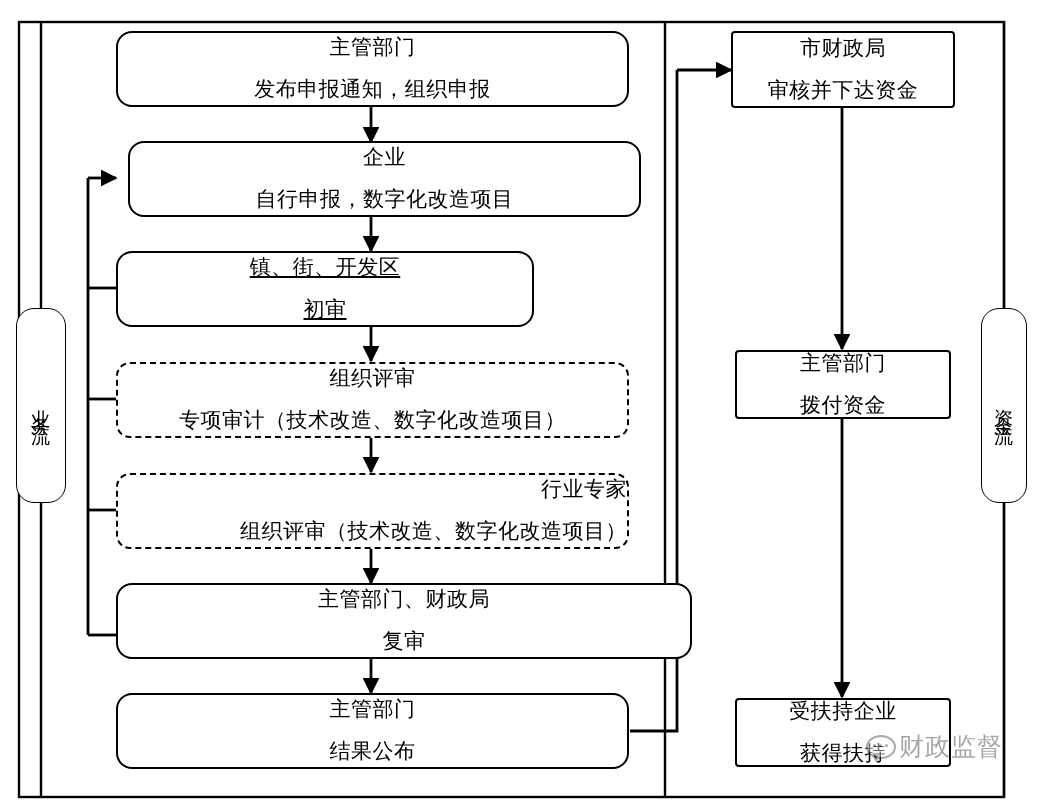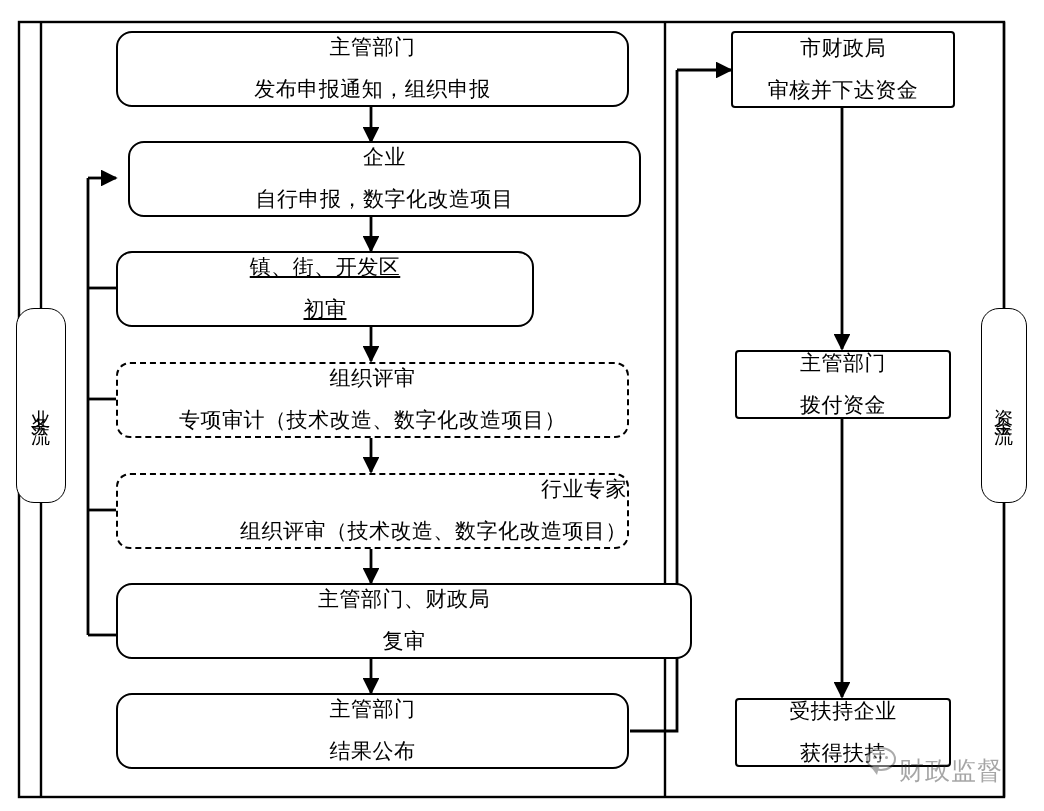--- a/index.html
+++ b/index.html
@@ -77,21 +77,20 @@
     align-items: center;
     gap: 3px;
     opacity: 0.42;
     pointer-events: none;
   }
   .watermark .wm-text {
     font-size: 25px;
     color: #2b2b2b;
     letter-spacing: 1px;
     white-space: nowrap;
-    margin-top: 24px;
   }
   .bubble {
     width: 26px;
     height: 20px;
     border: 2px solid #3a3a3a;
     border-radius: 50%;
     position: relative;
     background: #ffffff;
   }
   .bubble:after {

